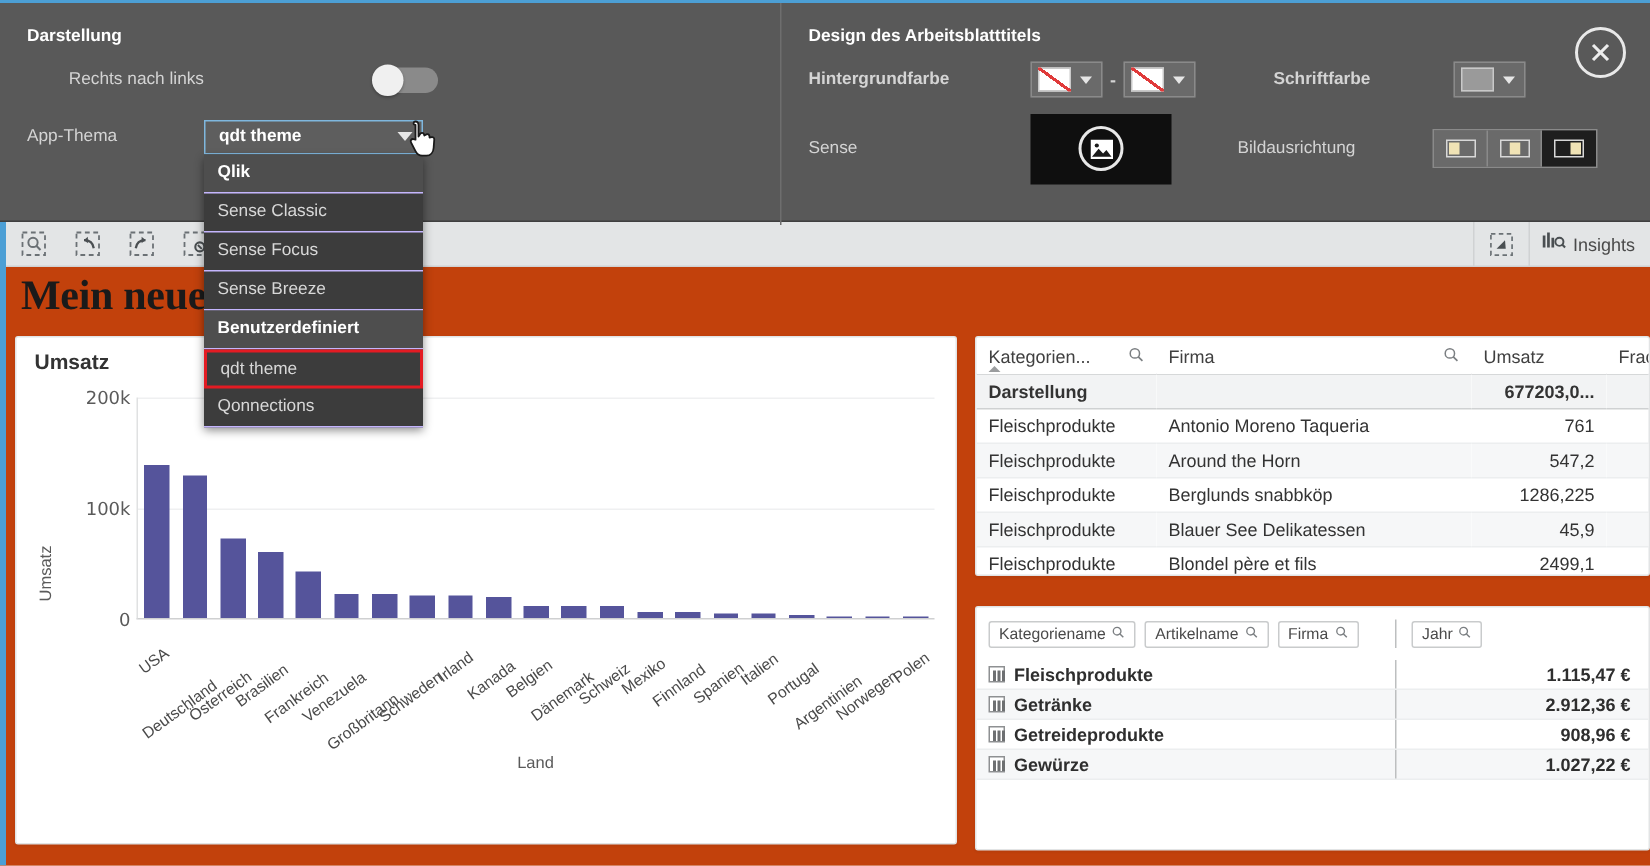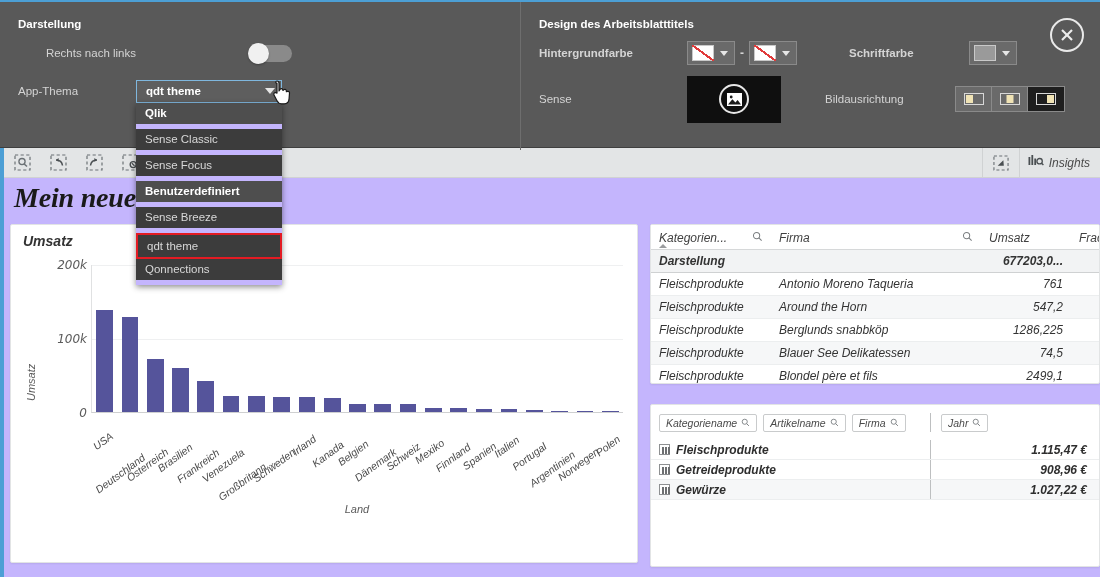--- a/index.html
+++ b/index.html
@@ -6,21 +6,21 @@
   html, body { margin:0; padding:0; }
   body {
     width:1100px; height:577px;
     font-family:"Liberation Sans", sans-serif;
     background:#f4f5f6;
     overflow:hidden;
     position:relative;
   }
 
   
-  #app { position:absolute; inset:0; background:#c4b5fd;font-style:italic; }
+  #app { position:absolute; inset:0; background:#c2410c; }
 
   
   .left-strip{ position:absolute; left:0; top:148px; width:4px; height:429px; background:#4c9fd5; }
 
   
   .toolbar{
     position:absolute; left:4px; top:148px; right:0; height:30px;
     background:#e3e5e6; border-bottom:1px solid #d0d2d3;
     display:flex; align-items:center;
   }
@@ -184,21 +184,21 @@
   }
   .sel-val{ font-size:11.5px; font-weight:bold; color:#fff; }
   .caret-dn{ width:0;height:0;border-left:5px solid transparent;border-right:5px solid transparent;
              border-top:6px solid #e6e6e6; }
   .dropdown{
     position:absolute; left:0; top:23px; width:146px; background:#3c3c3c;
     box-shadow:0 2px 6px rgba(0,0,0,.45); z-index:50;
   }
   .dd-item{
     height:26px; display:flex; align-items:center; padding-left:9px;
-    font-size:11.5px; color:#d8d8d8; border-bottom:5px solid #c4b5fd; cursor:pointer;
+    font-size:11.5px; color:#d8d8d8; border-bottom:1px solid #c4b5fd; cursor:pointer;
     white-space:nowrap;
   }
   .dd-item.bold{ font-weight:bold; color:#fff; }
   .dd-item.hover{ background:#4e4e4e; }
   .dd-item.highlight{ border:2px solid #e31b23; background:#3c3c3c; height:26px; }
 
   
   .cursor-hand{ position:absolute; left:272px; top:78px; width:20px; height:26px; z-index:60; }
 
   
@@ -536,21 +536,21 @@
           </tr>
           <tr class="">
             <td class="">Fleischprodukte</td>
             <td class="">Berglunds snabbköp</td>
             <td class="num">1286,225</td>
             <td class="num"></td>
           </tr>
           <tr class="odd">
             <td class="">Fleischprodukte</td>
             <td class="">Blauer See Delikatessen</td>
-            <td class="num">74,5</td>
+            <td class="num">45,9</td>
             <td class="num"></td>
           </tr>
           <tr class="">
             <td class="">Fleischprodukte</td>
             <td class="">Blondel père et fils</td>
             <td class="num">2499,1</td>
             <td class="num"></td>
           </tr>
         </tbody>
     </table>
@@ -592,20 +592,28 @@
     </div>
     <div id="pivot-rows">
         <div class="pivot-row">
           <div class="pr-left">
             <span class="expand-glyph"></span>
             <span>Fleischprodukte</span>
           </div>
           <div class="pr-split"></div>
           <div class="pr-right">1.115,47 €</div>
         </div>
+        <div class="pivot-row alt">
+          <div class="pr-left">
+            <span class="expand-glyph"></span>
+            <span>Getränke</span>
+          </div>
+          <div class="pr-split"></div>
+          <div class="pr-right">2.912,36 €</div>
+        </div>
         <div class="pivot-row">
           <div class="pr-left">
             <span class="expand-glyph"></span>
             <span>Getreideprodukte</span>
           </div>
           <div class="pr-split"></div>
           <div class="pr-right">908,96 €</div>
         </div>
         <div class="pivot-row alt">
           <div class="pr-left">
@@ -643,25 +651,25 @@
         <div class="dropdown" id="theme-dropdown">
             <div class="dd-item bold hover">
               <span>Qlik</span>
             </div>
             <div class="dd-item">
               <span>Sense Classic</span>
             </div>
             <div class="dd-item">
               <span>Sense Focus</span>
             </div>
+            <div class="dd-item">
+              <span>Sense Breeze</span>
+            </div>
             <div class="dd-item bold hover">
               <span>Benutzerdefiniert</span>
-            </div>
-            <div class="dd-item">
-              <span>Sense Breeze</span>
             </div>
             <div class="dd-item highlight">
               <span>qdt theme</span>
             </div>
             <div class="dd-item">
               <span>Qonnections</span>
             </div>
           </div>
       </div>
     </div>

